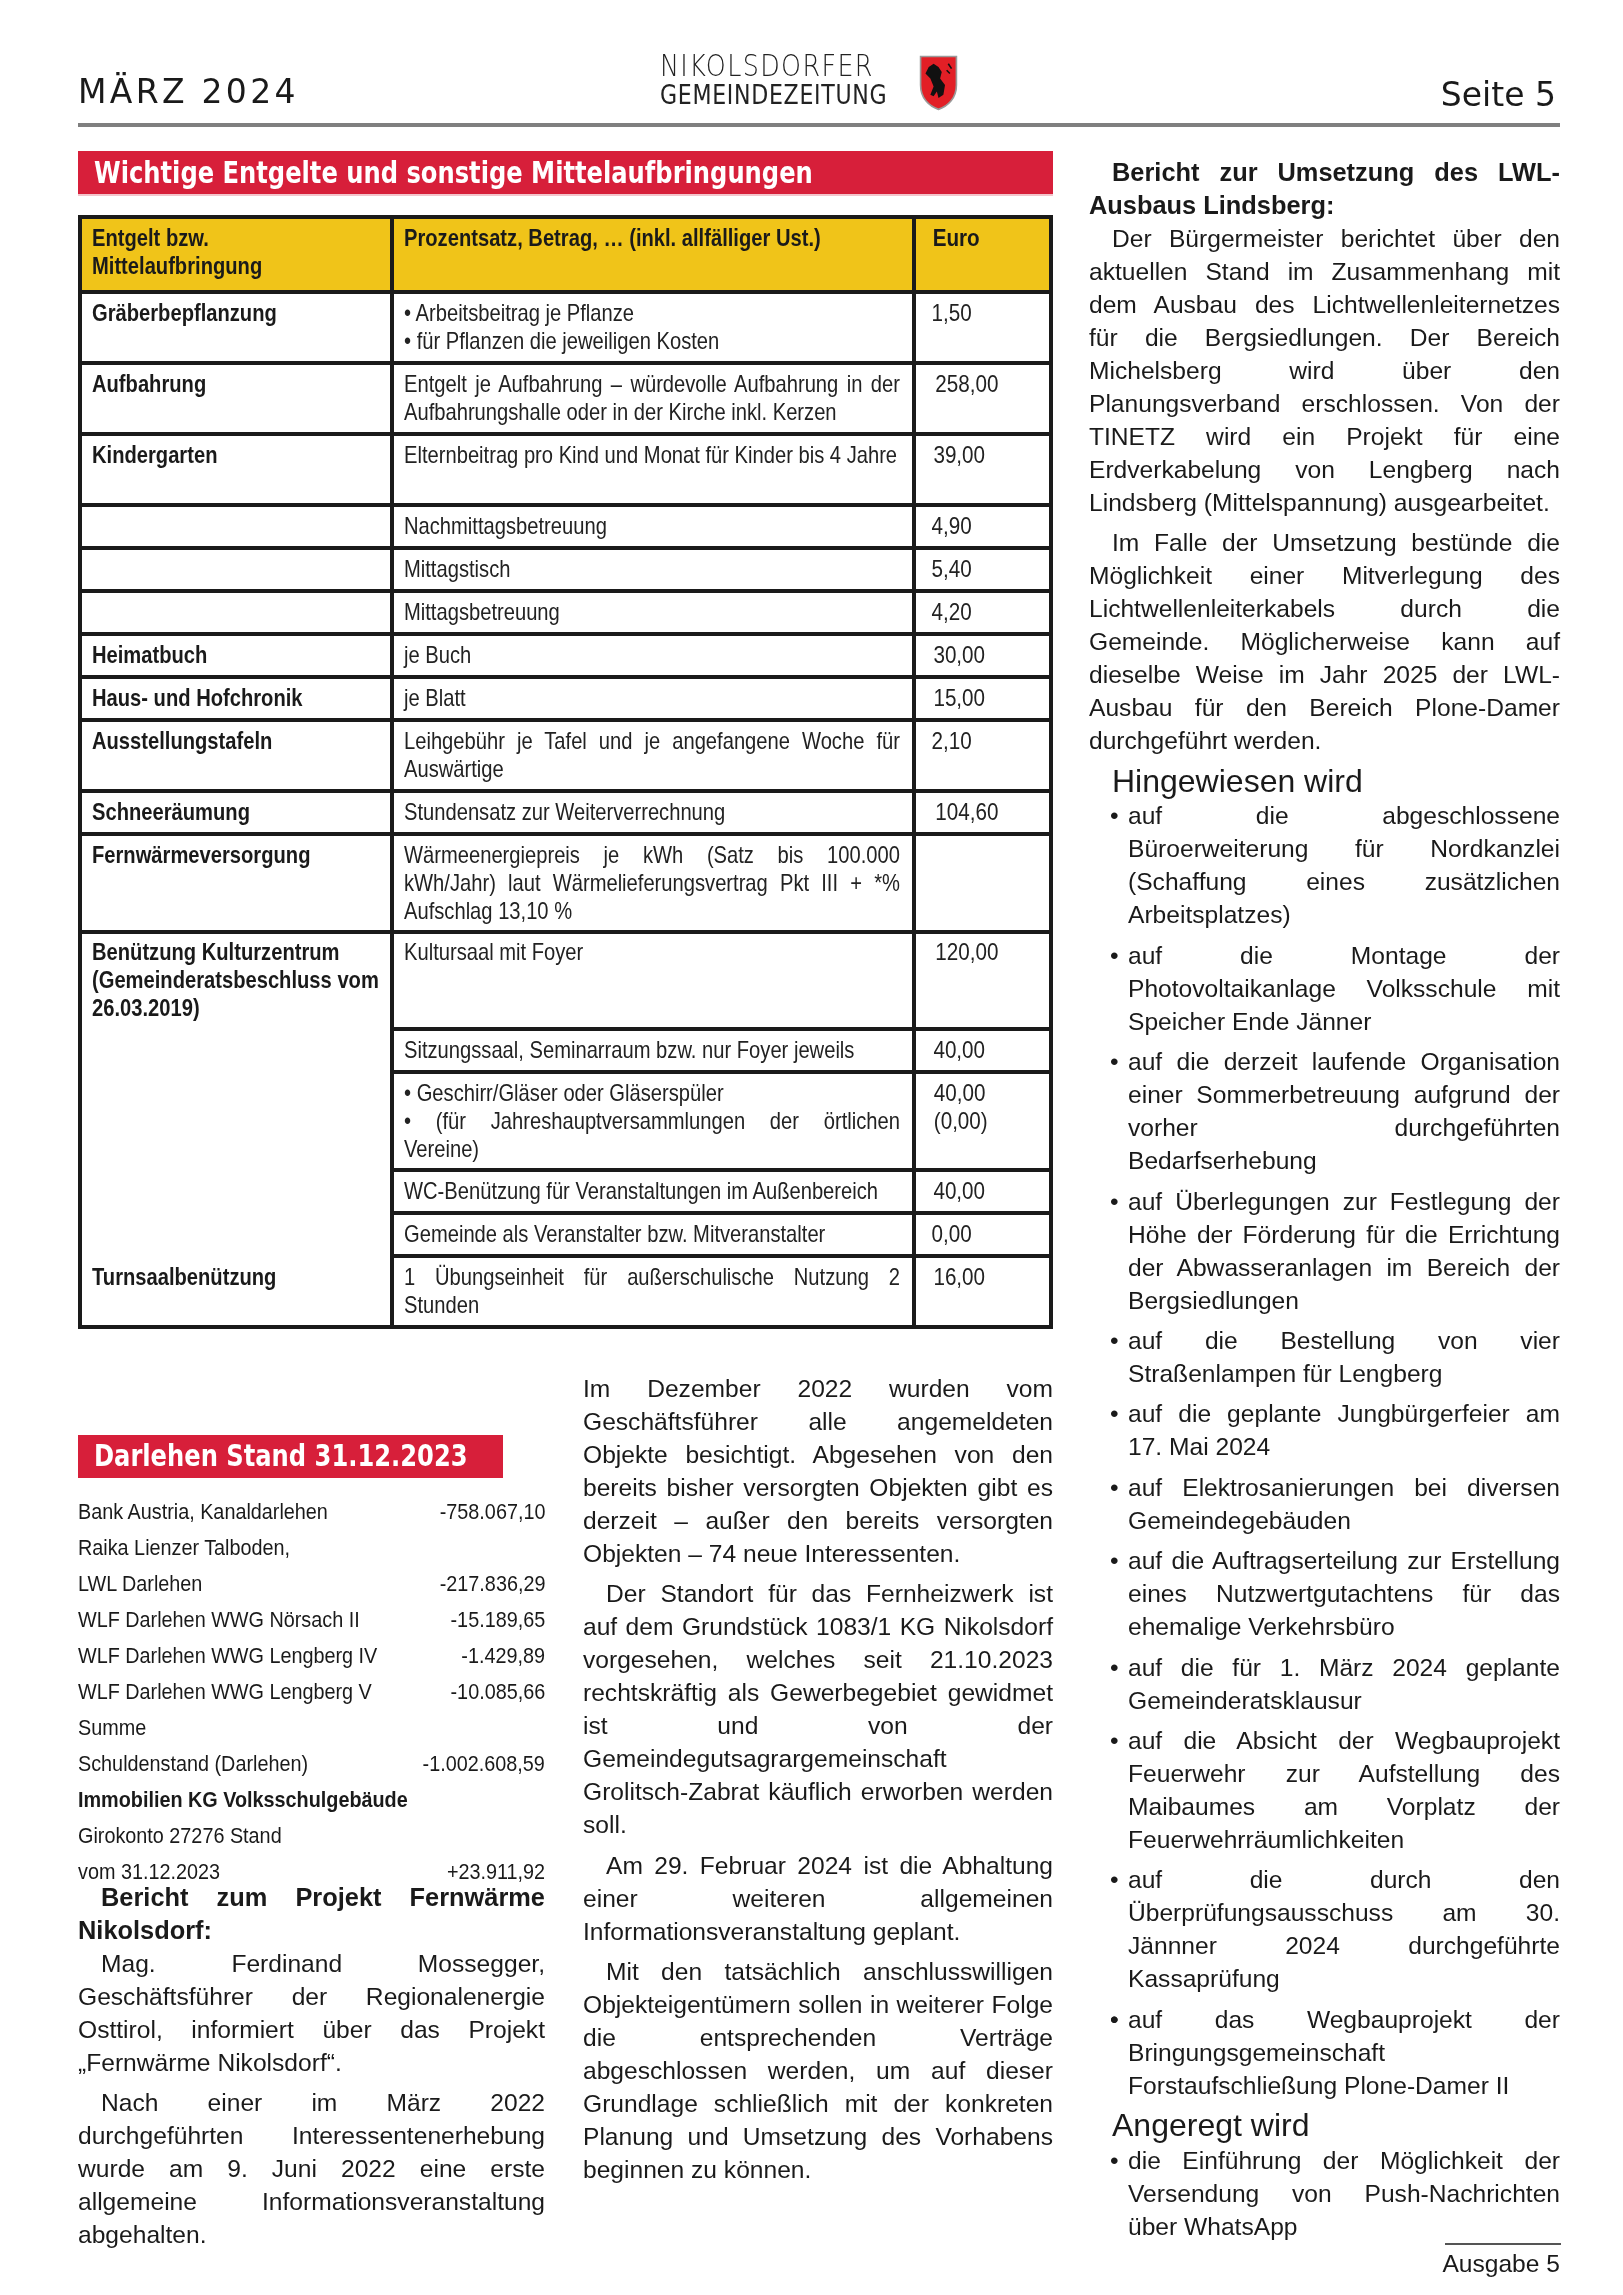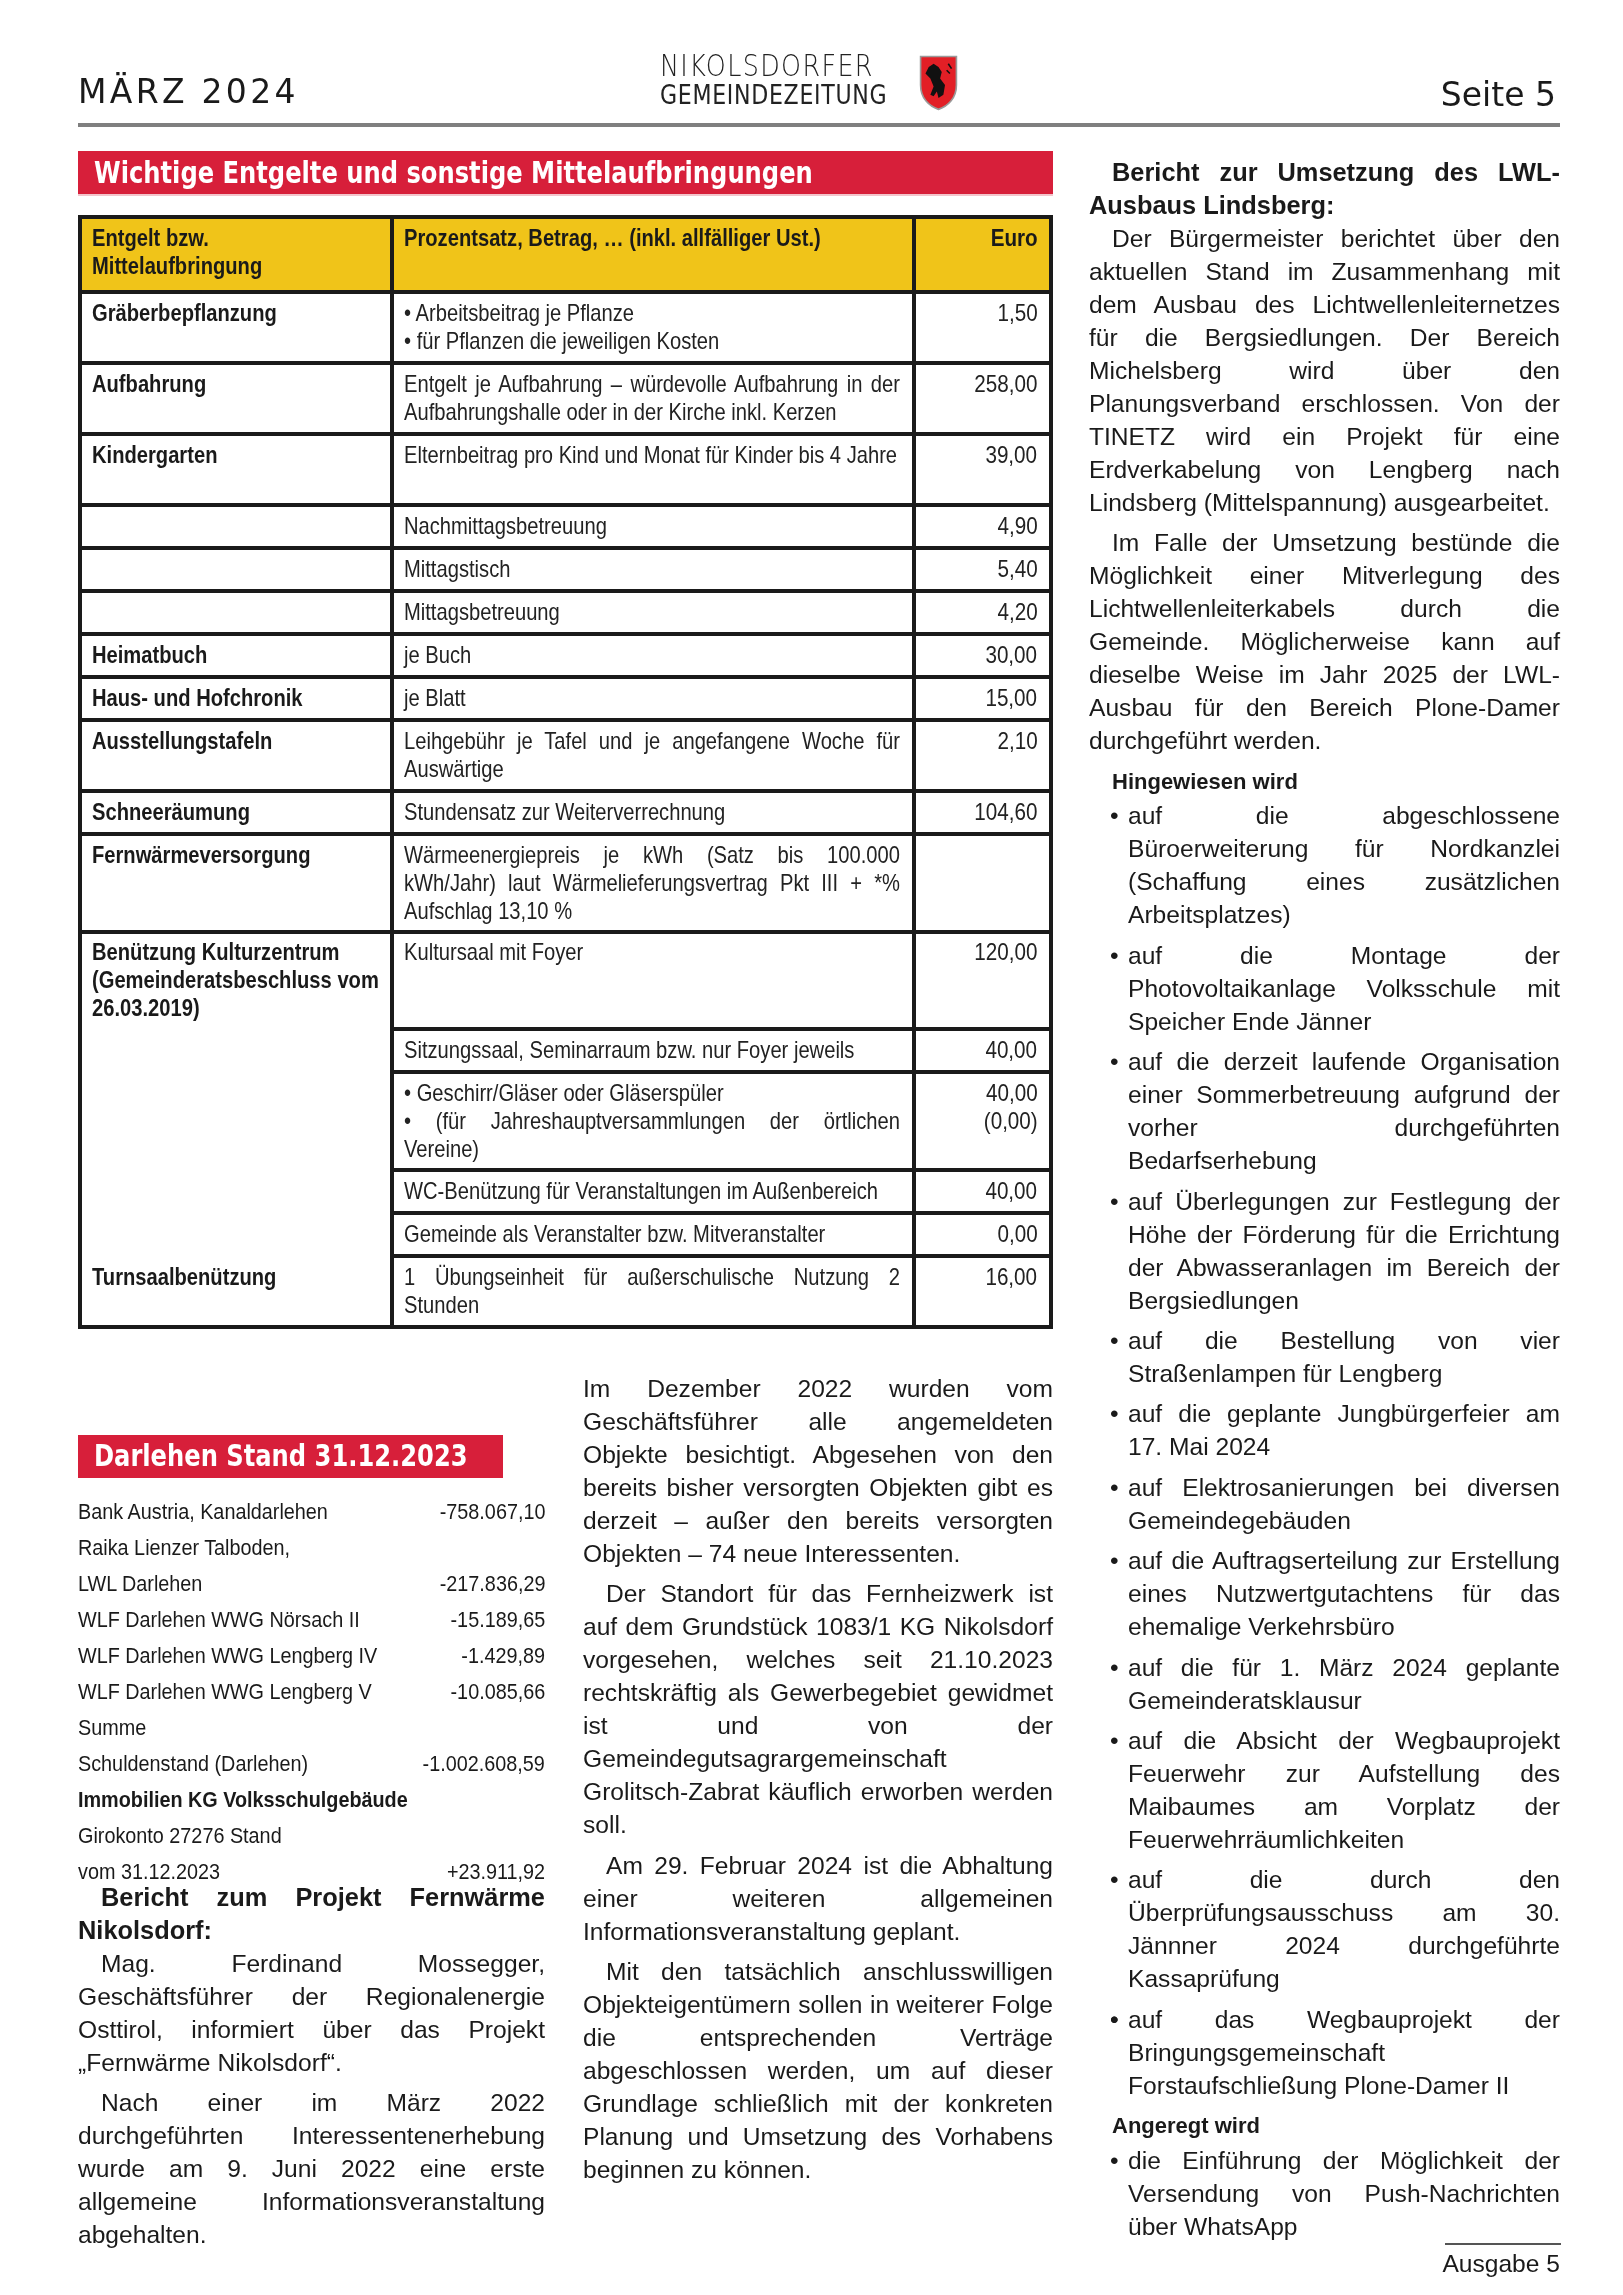--- a/index.html
+++ b/index.html
@@ -19,21 +19,21 @@
   
   .band { background:#d71f3a; color:#fff; font-weight:bold; font-family:"DejaVu Sans", sans-serif; white-space:nowrap; }
   .band span { display:inline-block; transform:scaleX(0.82); transform-origin:0 50%; }
   #band1 { left:78px; top:151px; width:975px; height:45px; font-size:29.5px; line-height:45px; padding-left:16.4px; box-sizing:border-box; border-bottom:2.5px solid #f3c4cb;}
   #band2 { left:78px; top:1435px; width:425px; height:43px; font-size:29.5px; line-height:43px; padding-left:16.4px; box-sizing:border-box; }
 
   
   #fee-table { left:78px; top:215px; width:975px; border-collapse:collapse; }
   #fee-table td, #fee-table th { border:4.1px solid #1a1a1a; vertical-align:top; padding:4.9px 11.5px 4.9px 9.8px; font-size:24px; line-height:28px; }
   #fee-table th { background:#f0c419; text-align:left; font-weight:bold; font-family:"Liberation Sans", sans-serif; }
-  #fee-table th.eur, #fee-table td.eur { text-align:right; }
+  #fee-table th.eur, #fee-table td.eur { text-align:left; }
   #fee-table td.name { font-weight:bold; font-family:"Liberation Sans", sans-serif; }
   #fee-table td.desc { text-align:justify; font-family:"Liberation Sans", sans-serif; color:#222; }
   #fee-table td.eur { color:#222; }
   .nm { display:inline-block; transform:scaleX(0.84); transform-origin:0 0; white-space:nowrap; }
   .dsc { display:block; width:119%; transform:scaleX(0.84); transform-origin:0 0; text-align:justify; }
   .eurv { display:inline-block; transform:scaleX(0.86); transform-origin:100% 0; white-space:nowrap; }
   col.c1 { width:313px; } col.c2 { width:505px; } col.c3 { width:157px; }
 
   
   #loans { left:78px; top:1494px; width:467px; font-size:22px; line-height:36px; font-family:"Liberation Sans", sans-serif; }
@@ -41,21 +41,21 @@
   #loans .row > span { display:inline-block; }
   #loans .lbl { transform:scaleX(0.9); transform-origin:0 0; }
   #loans .val { transform:scaleX(0.9); transform-origin:100% 0; }
   #loans .sub { font-weight:bold; }
 
   
   .col { font-size:24.6px; line-height:33px; text-align:justify; font-family:"Liberation Sans", sans-serif; color:#1a1a1a; }
   .col p { margin:0 0 7.4px 0; text-indent:23px; hyphens:auto; }
   .col p.noind { text-indent:0; }
   .col h3 { margin:0; font-size:25.4px; line-height:33px; font-weight:bold; text-indent:23px; }
-  .col h4 { margin:4.9px 0 1.6px 0; font-size:22px; line-height:33px; font-weight:bold; padding-left:23px; }
+  .col h4 { margin:4.9px 0 1.6px 0; font-size:32px; line-height:33px; font-weight:normal; padding-left:23px; }
   .col ul { margin:0; padding:0; list-style:none; }
   .col li { position:relative; padding-left:39px; margin-bottom:7.4px; }
   .col li .bul { position:absolute; left:21px; top:0; }
 
   #col-left { left:78px; top:1881px; width:467px; }
   #col-mid { left:583px; top:1372px; width:470px; }
   #col-right { left:1089px; top:156px; width:471px; }
 
   #footer-rule { left:1445px; top:2243px; width:116px; height:1.6px; background:#555; }
   #footer { right:63px; top:2250px; font-size:24.6px; font-family:"Liberation Sans", sans-serif; }

